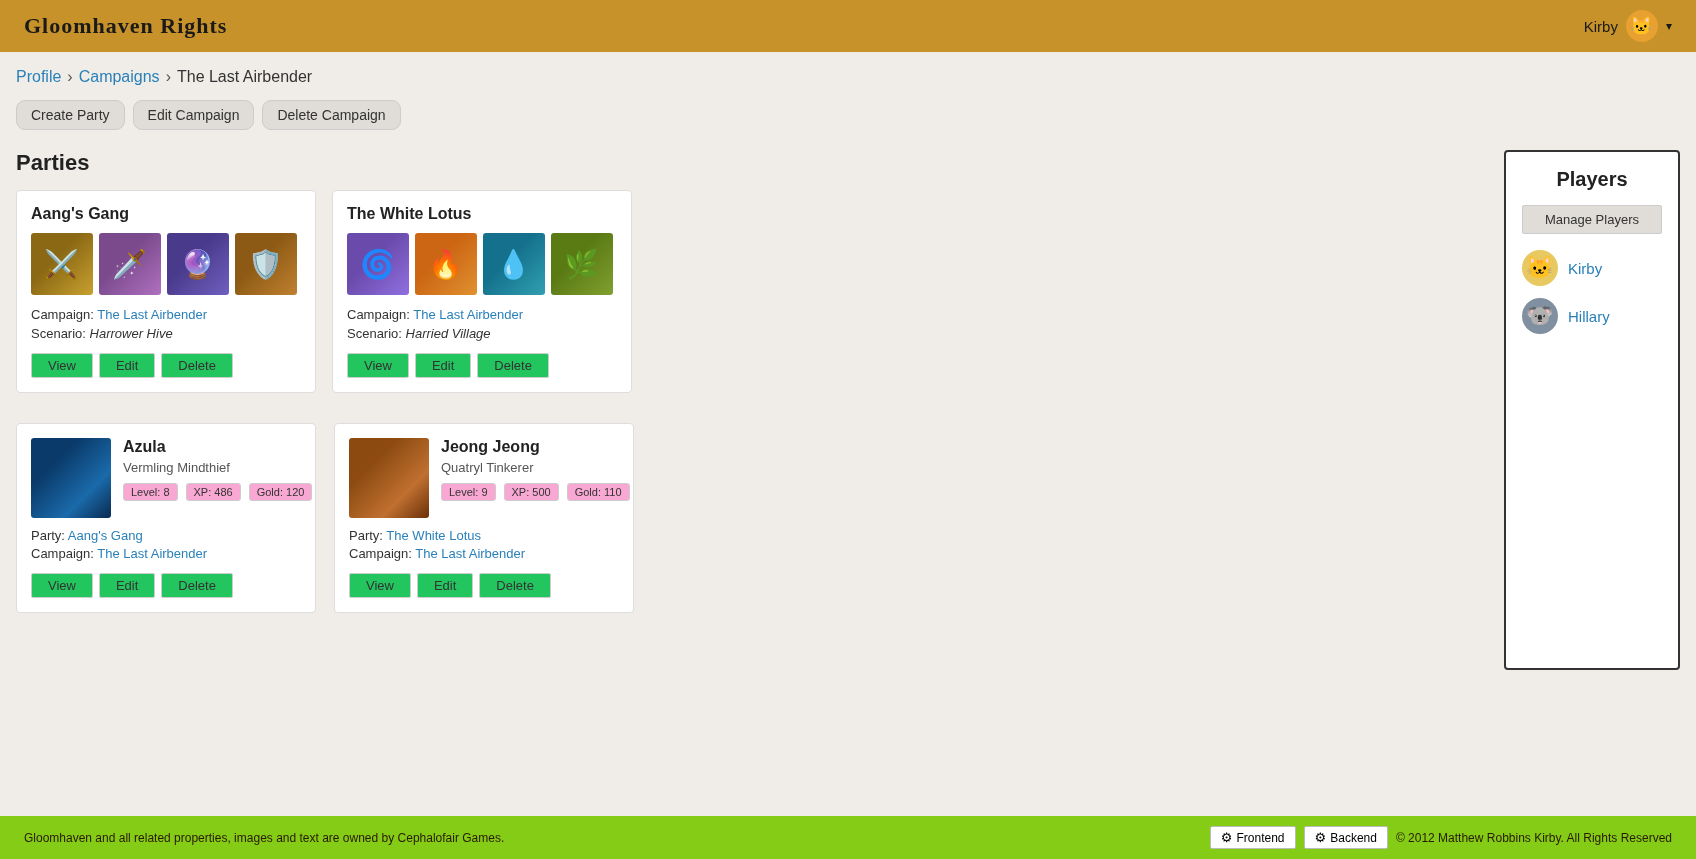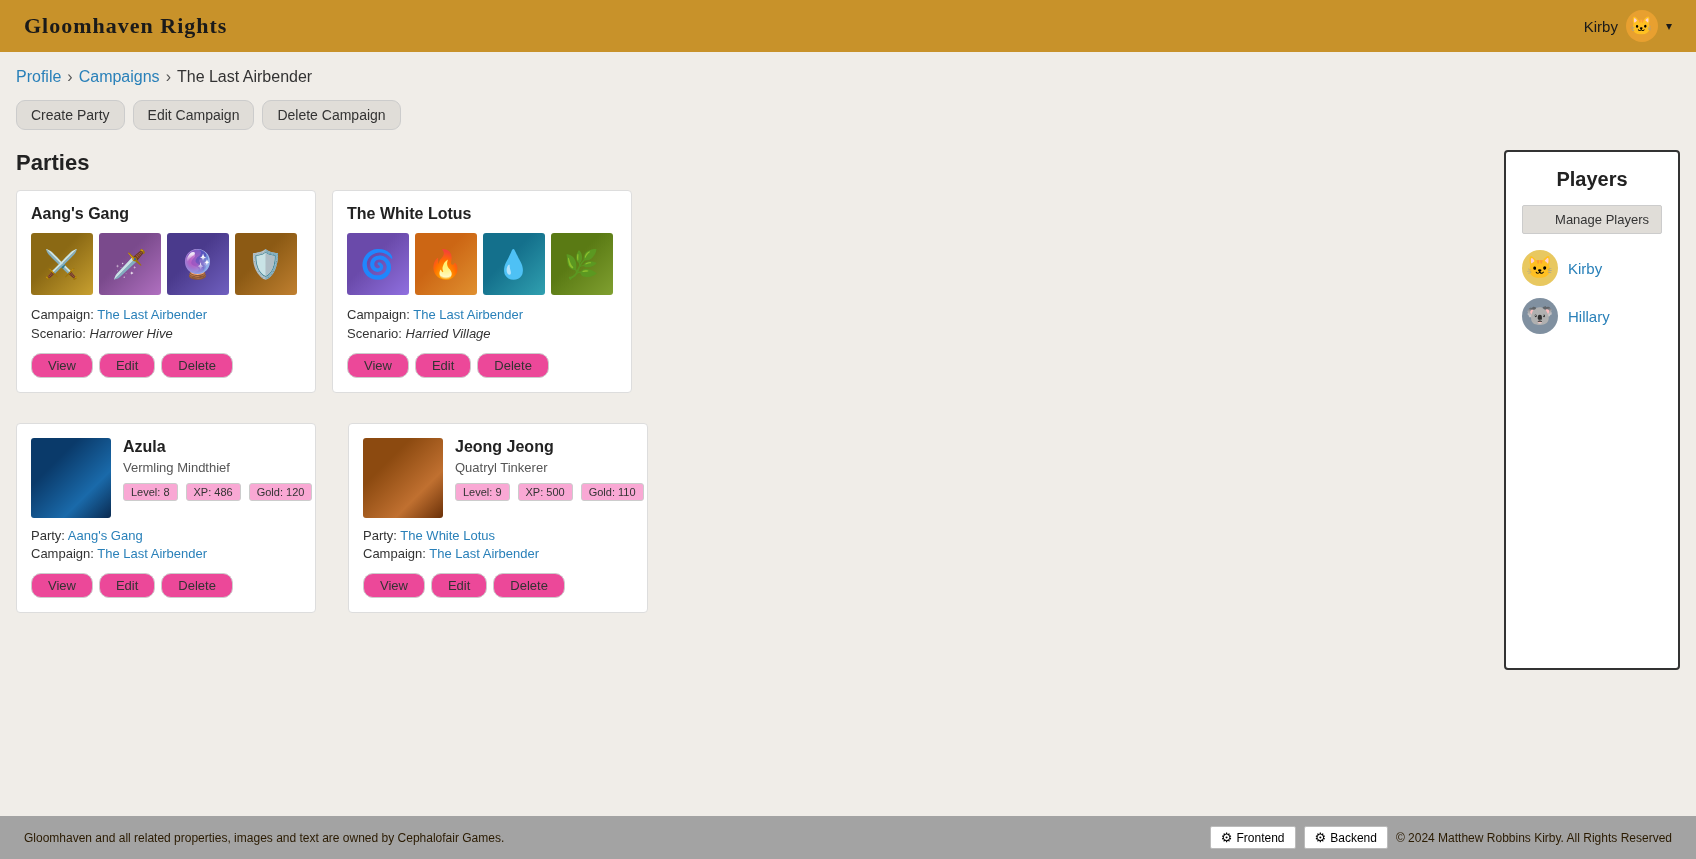--- a/index.html
+++ b/index.html
@@ -160,33 +160,33 @@
     }
     .party-info em {
       font-style: italic;
     }
     .card-actions {
       display: flex;
       gap: 6px;
       margin-top: 12px;
     }
     .btn-card {
-      background: #ec4899;
+      background: #22c55e;
       border: 1px solid #ccc;
       padding: 4px 16px;
       font-size: 13px;
       cursor: pointer;
-      border-radius: 10px;
+      border-radius: 2px;
       color: #333;
     }
 
     
     .retired-grid {
       display: flex;
-      gap: 32px;
+      gap: 18px;
       flex-wrap: wrap;
     }
 
     
     .retired-card {
       background: #fff;
       border: 1px solid #ddd;
       border-radius: 4px;
       padding: 14px;
       width: 300px;
@@ -269,21 +269,21 @@
     .manage-players-btn {
       display: block;
       width: 100%;
       background: #e0ddd8;
       border: 1px solid #ccc;
       padding: 6px 12px;
       font-size: 13px;
       cursor: pointer;
       border-radius: 2px;
       color: #333;
-      text-align: right;
+      text-align: center;
       margin-bottom: 16px;
     }
     .player-list {
       display: flex;
       flex-direction: column;
       gap: 12px;
     }
     .player-item {
       display: flex;
       align-items: center;
@@ -301,21 +301,21 @@
     .player-avatar.kirby { background: #e8c860; }
     .player-avatar.hillary { background: #8090a0; }
     .player-name {
       color: #2980b9;
       font-size: 15px;
       text-decoration: none;
     }
 
     
     .footer {
-      background: #a3a3a3;
+      background: #84cc16;
       padding: 10px 24px;
       display: flex;
       align-items: center;
       justify-content: space-between;
       font-size: 12px;
       color: #2a1a00;
     }
     .footer-links {
       display: flex;
       align-items: center;
@@ -489,15 +489,15 @@
   <span>Gloomhaven and all related properties, images and text are owned by Cephalofair Games.</span>
   <div class="footer-links">
     <button class="footer-btn">
       <span class="gear-icon">⚙</span>
       <span>Frontend</span>
     </button>
     <button class="footer-btn">
       <span class="gear-icon">⚙</span>
       <span>Backend</span>
     </button>
-    <span>© 2024 Matthew Robbins Kirby. All Rights Reserved</span>
+    <span>© 2012 Matthew Robbins Kirby. All Rights Reserved</span>
   </div>
 </footer>
 
 </body></html>

